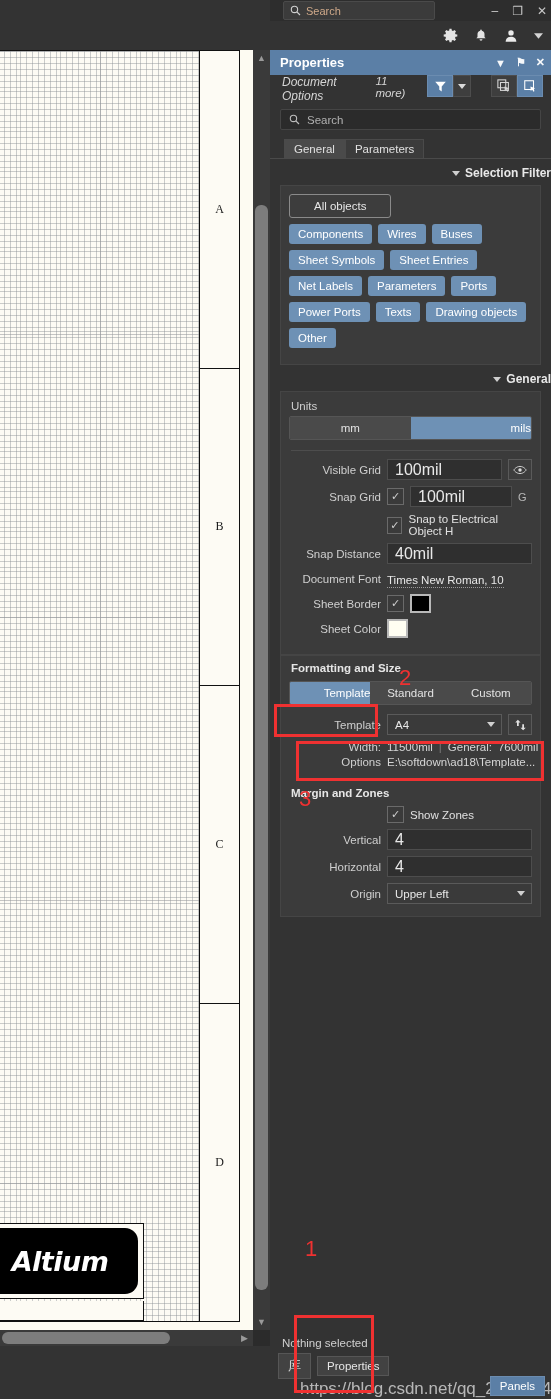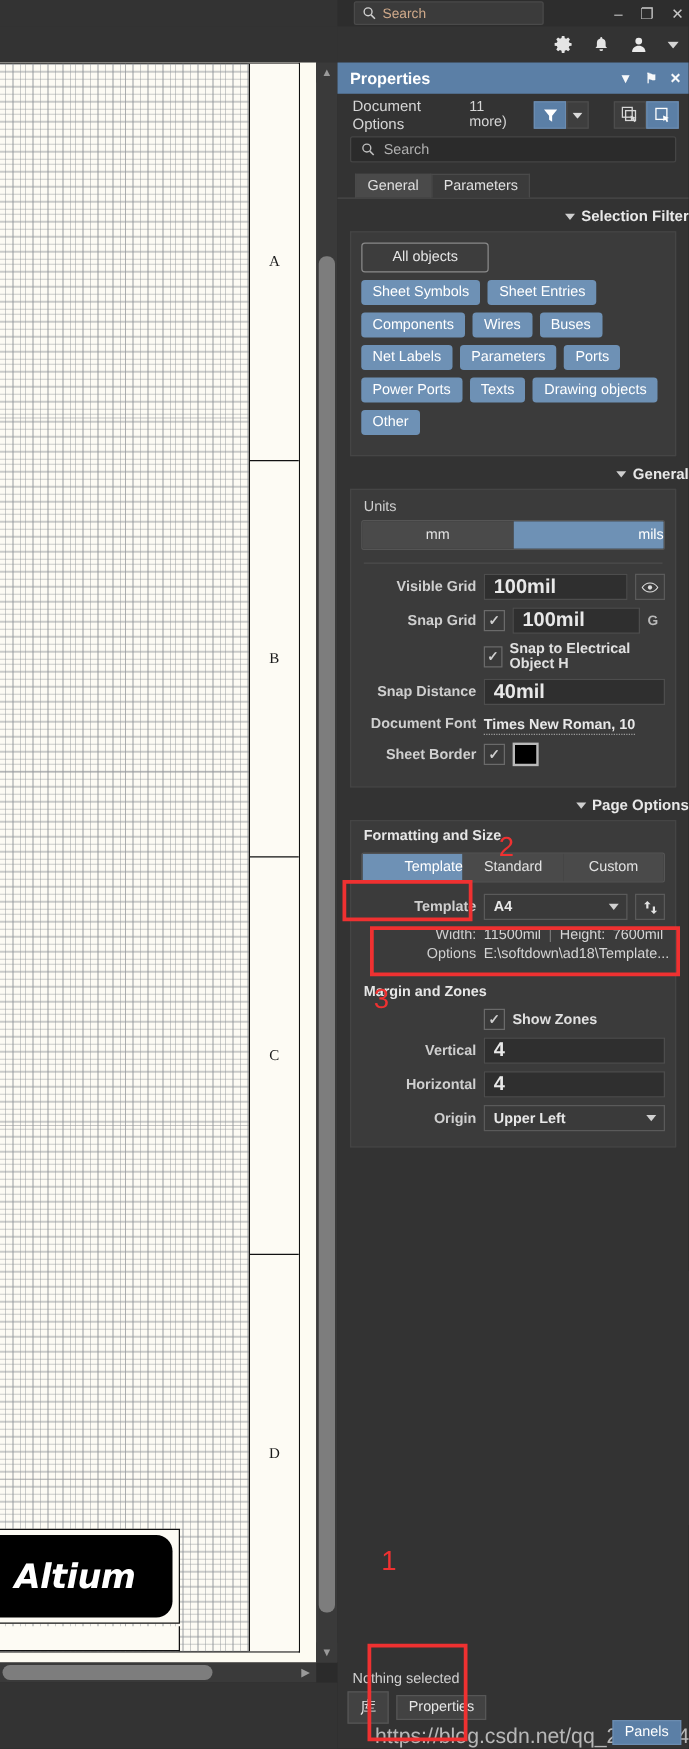--- a/index.html
+++ b/index.html
@@ -102,21 +102,21 @@
   
   .panel { position: absolute; left: 270px; top: 50px; width: 281px; height: 1349px; background: #333333; }
   .panel-title {
     height: 25px; background: #5b7fa6; display: flex; align-items: center;
     padding: 0 6px 0 10px; color: #fff; font-size: 13px; font-weight: bold;
   }
   .panel-title .spacer { flex: 1; }
   .panel-title .tbtn { margin-left: 10px; font-size: 11px; opacity: .95; }
 
   .panel-body { padding: 0; }
-  .objrow { display: flex; align-items: center; height: 34px; padding: 0 8px 0 12px; gap: 6px; }
+  .objrow { display: flex; align-items: flex-start; height: 34px; padding: 0 8px 0 12px; gap: 6px; font-style: italic; }
   .objrow .title { color: #d6d6d6; font-size: 12px; }
   .objrow .more { color: #d6d6d6; font-size: 11.5px; }
   .objrow .sp { flex: 1; }
   .btngrp { display: flex; align-items: center; }
   .sqbtn {
     width: 26px; height: 22px; display: flex; align-items: center; justify-content: center;
     background: #3e3e3e; border: 1px solid #4d4d4d;
   }
   .sqbtn.sel { background: #5b7fa6; border-color: #6b8cb0; }
   .sqbtn.blue { background: #5b7fa6; border-color: #6b8cb0; }
@@ -155,21 +155,21 @@
     padding: 4px 9px; border-radius: 3px; white-space: nowrap;
   }
   .chip.all { background: #3d3d3d; border: 1px solid #8a8a8a; color: #e6e6e6; padding: 5px 24px; border-radius: 3px; }
 
   .seg { display: flex; border: 1px solid #555; border-radius: 2px; overflow: hidden; }
   .seg .opt { flex: 1; text-align: center; padding: 5px 0; font-size: 11.5px; color: #e2e2e2; background: #4a4a4a; }
   .seg .opt.on { background: #6e91b5; color: #fff; text-align: right; }
 
   .hr { height: 1px; background: #4d4d4d; margin: 10px 2px 8px 2px; }
 
-  .frow { display: flex; align-items: center; margin-bottom: 6px; gap: 6px; font-weight: bold; }
+  .frow { display: flex; align-items: center; margin-bottom: 6px; gap: 6px; }
   .flabel { color: #cfcfcf; font-size: 11.5px; text-align: right; width: 92px; flex: 0 0 92px; }
   .finput {
     flex: 1; height: 21px; background: #2f2f2f; border: 1px solid #4d4d4d;
     color: #e8e8e8; font-size: 16px; display: flex; align-items: center; padding-left: 7px;
   }
   .ibtn { width: 24px; height: 21px; background: #3d3d3d; border: 1px solid #5a5a5a; display: flex; align-items: center; justify-content: center; }
   .cbox {
     width: 17px; height: 17px; background: #3a3a3a; border: 1px solid #6a6a6a;
     display: flex; align-items: center; justify-content: center; color: #cfcfcf; font-size: 11px;
   }
@@ -345,27 +345,27 @@
 
       <div class="section-head">
         <span class="tri"></span>
         <span>Selection Filter</span>
       </div>
       <div class="filterbox">
         <div class="chiprow">
           <div class="chip all">All objects</div>
         </div>
         <div class="chiprow">
-          <div class="chip">Sheet Symbols</div>
-          <div class="chip">Sheet Entries</div>
-        </div>
-        <div class="chiprow">
           <div class="chip">Components</div>
           <div class="chip">Wires</div>
           <div class="chip">Buses</div>
+        </div>
+        <div class="chiprow">
+          <div class="chip">Sheet Symbols</div>
+          <div class="chip">Sheet Entries</div>
         </div>
         <div class="chiprow">
           <div class="chip">Net Labels</div>
           <div class="chip">Parameters</div>
           <div class="chip">Ports</div>
         </div>
         <div class="chiprow">
           <div class="chip">Power Ports</div>
           <div class="chip">Texts</div>
           <div class="chip">Drawing objects</div>
@@ -420,26 +420,26 @@
           <div class="flabel">Document Font</div>
           <div style="flex:1"><span class="linktext">Times New Roman, 10</span></div>
         </div>
 
         <div class="frow">
           <div class="flabel">Sheet Border</div>
           <div class="cbox">✓</div>
           <div class="swatch-blk"></div>
         </div>
 
-      </div>
-
-      <div class="section-head">
-        <span class="tri"></span>
-        <span>Page Options</span>
-      </div>
+        <div class="frow">
+          <div class="flabel">Sheet Color</div>
+          <div class="swatch-wht"></div>
+        </div>
+      </div>
+
       <div class="group" style="padding-top:4px;">
         <div class="subhead">Formatting and Size</div>
         <div class="seg">
           <div class="opt on">Template</div>
           <div class="opt">Standard</div>
           <div class="opt">Custom</div>
         </div>
 
         <div class="frow" style="margin-top:9px;">
           <div class="flabel">Template</div>
@@ -451,21 +451,21 @@
             <svg width="15" height="14" viewBox="0 0 16 16">
               <path fill="#e2e2e2" d="M5 2l3 3H6v4H4V5H2zM11 14l-3-3h2V7h2v4h2z"></path>
             </svg>
           </div>
         </div>
 
         <div class="dimline">
           <div class="dimlabel">Width:</div>
           <div>11500mil</div>
           <div class="dimsep">|</div>
-          <div>Height:</div>
+          <div>General:</div>
           <div>7600mil</div>
         </div>
         <div class="dimline">
           <div class="dimlabel">Options</div>
           <div>E:\softdown\ad18\Template...</div>
         </div>
 
         <div class="subhead" style="padding-top:16px;">Margin and Zones</div>
 
         <div class="frow">

